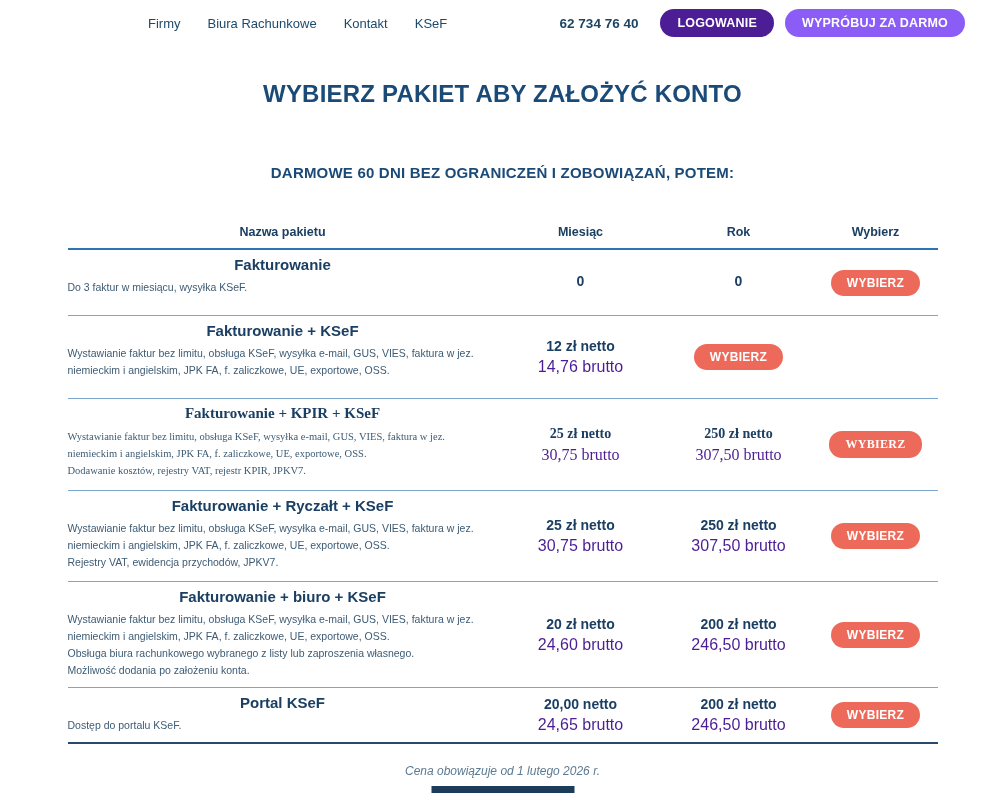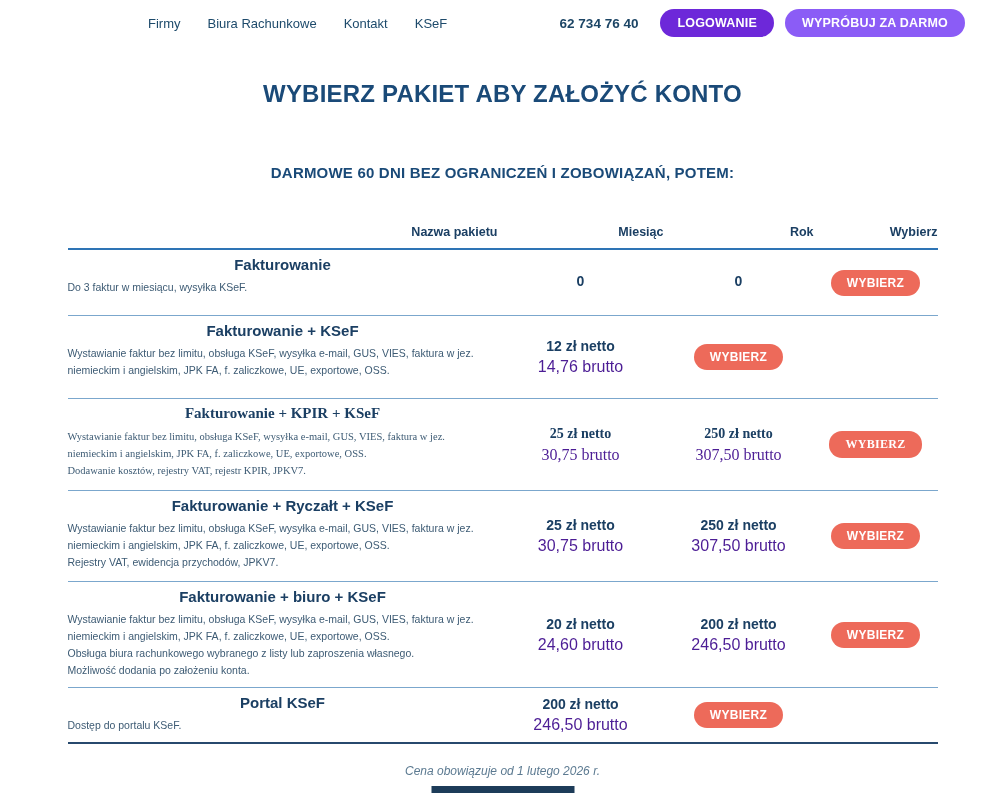--- a/index.html
+++ b/index.html
@@ -12,34 +12,34 @@
     width:142px; flex:0 0 auto; white-space:nowrap; letter-spacing:-0.5px; }
   .logo .l-light { font-weight:300; }
   .logo .l-bold { font-weight:700; }
   .logo-underline { position:absolute; left:28px; bottom:-3px; width:96px; height:2px;
     background:#1c4565; transform:skewX(-25deg); }
   .nav { display:flex; gap:27px; margin-left:108px; font-size:13px; }
   .nav a { color:#1d4a6b; text-decoration:none; cursor:pointer; }
   .phone { margin-left:auto; margin-right:22px; font-size:13.5px; font-weight:600; color:#1c4565; }
   .btn { border:none; border-radius:14px; color:#fff; font-weight:700; font-size:12.5px;
     padding:7px 17px; cursor:pointer; letter-spacing:0.2px; font-family:inherit; }
-  .btn-login { background:#6d28d9; margin-right:11px;text-align:right; }
+  .btn-login { background:#4c1d95; margin-right:11px;text-align:right; }
   .btn-try { background:#8b5cf6; }
 
   
   .page-title { text-align:center; margin-top:34px; font-size:24px; font-weight:600;
     color:#1a4a78; letter-spacing:0.2px; }
   .page-subtitle { text-align:center; margin-top:56px; font-size:15px; font-weight:700;
     color:#1a4a78; letter-spacing:0.2px; }
 
   
   .table { width:870px; margin:44px auto 0 auto; }
   .t-head { display:grid; grid-template-columns:430px 166px 150px 124px;
     padding-bottom:9px; border-bottom:2px solid #2e74b5; }
-  .t-head div { text-align:right; font-size:12.5px; font-weight:700; color:#1b3f63; }
+  .t-head div { text-align:center; font-size:12.5px; font-weight:700; color:#1b3f63; }
   .t-row { display:grid; grid-template-columns:430px 166px 150px 124px;
     border-bottom:1px solid #7ba7cd; position:relative; }
   .t-row.last { border-bottom:2px solid #27496d; }
   .cell-name { padding-top:6px; padding-bottom:8px; }
   .pkg-name { text-align:center; font-size:15px; font-weight:700; color:#1b3f63; }
   .pkg-desc { margin-top:6px; font-size:10.5px; line-height:17px; color:#3d5b74;
     white-space:pre; width:465px; }
   .cell-price { display:flex; flex-direction:column; justify-content:center;
     align-items:center; text-align:center; }
   .price-netto { font-size:14px; font-weight:700; color:#1b3f63; }
@@ -182,20 +182,24 @@
       <button class="btn-choose">WYBIERZ</button>
     </div>
   </div>
 
   <div class="t-row r5 last">
     <div class="cell-name">
       <div class="pkg-name">Portal KSeF</div>
       <div class="pkg-desc">Dostęp do portalu KSeF.</div>
     </div>
     <div class="cell-price">
+      <div class="price-netto">20,00 netto</div>
+      <div class="price-brutto">24,65 brutto</div>
+    </div>
+    <div class="cell-price">
       <div class="price-netto">200 zł netto</div>
       <div class="price-brutto">246,50 brutto</div>
     </div>
     <div class="cell-btn">
       <button class="btn-choose">WYBIERZ</button>
     </div>
   </div>
 </div>
 
 <div class="footnote">Cena obowiązuje od 1 lutego 2026 r.</div>

